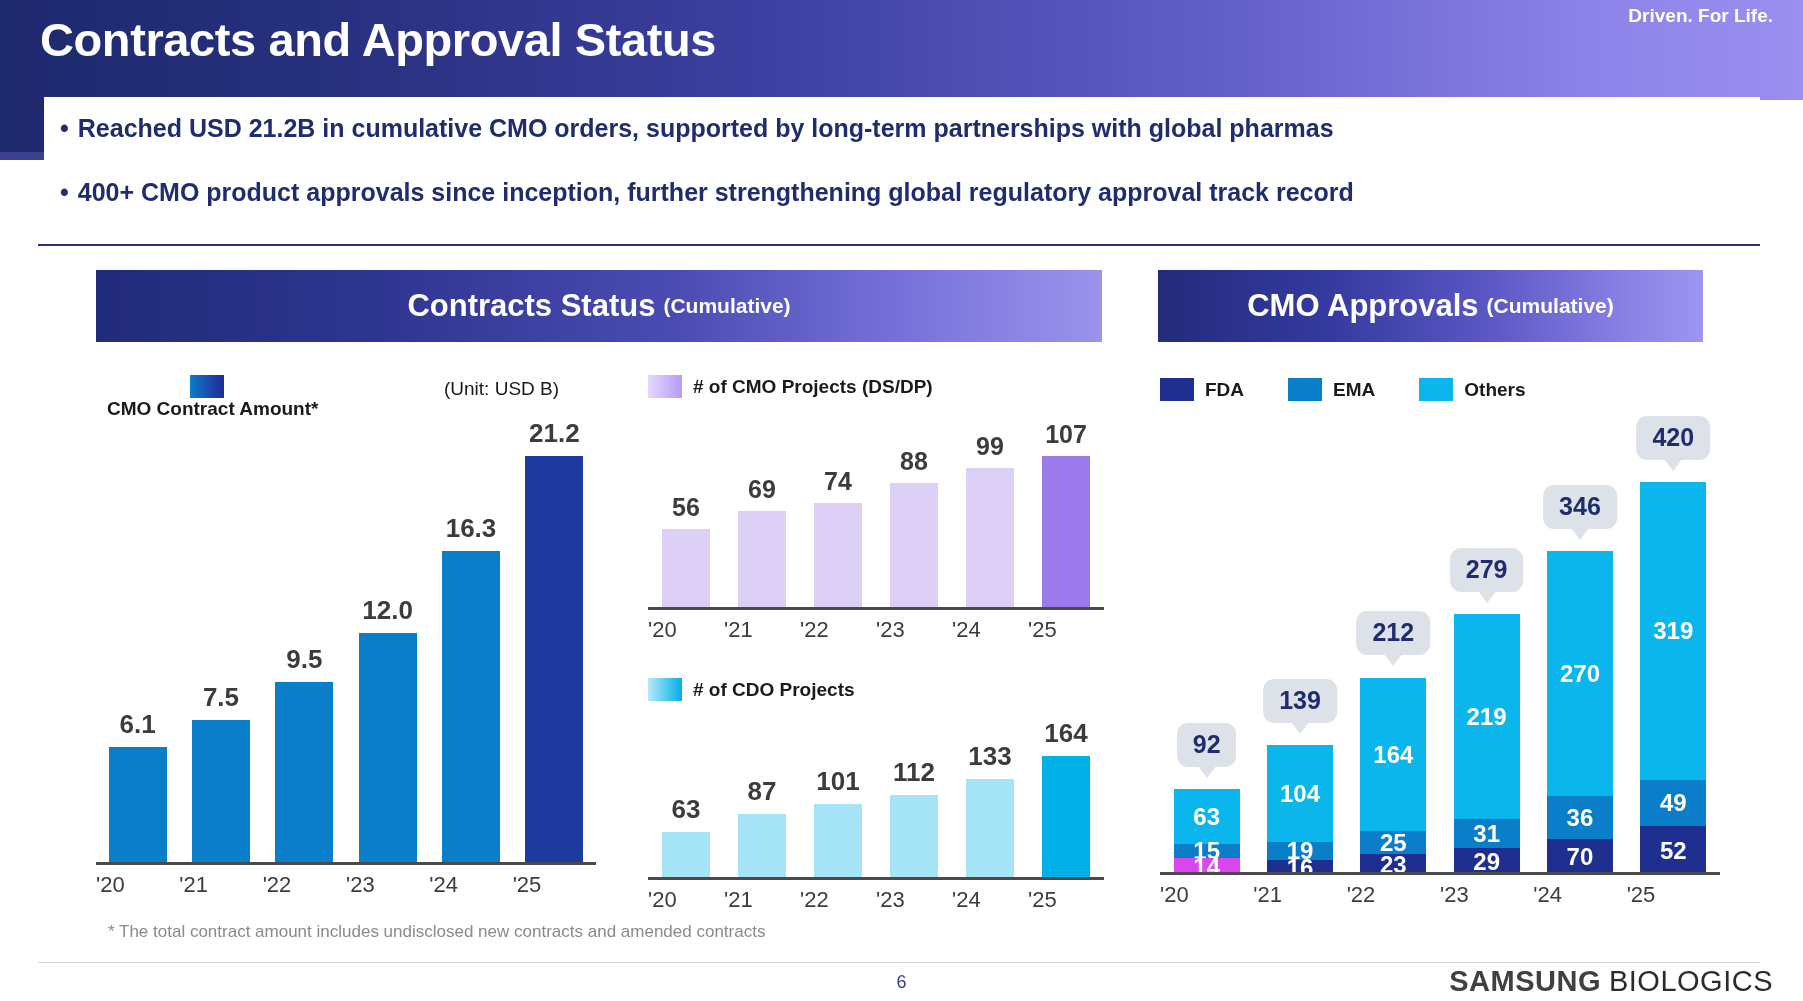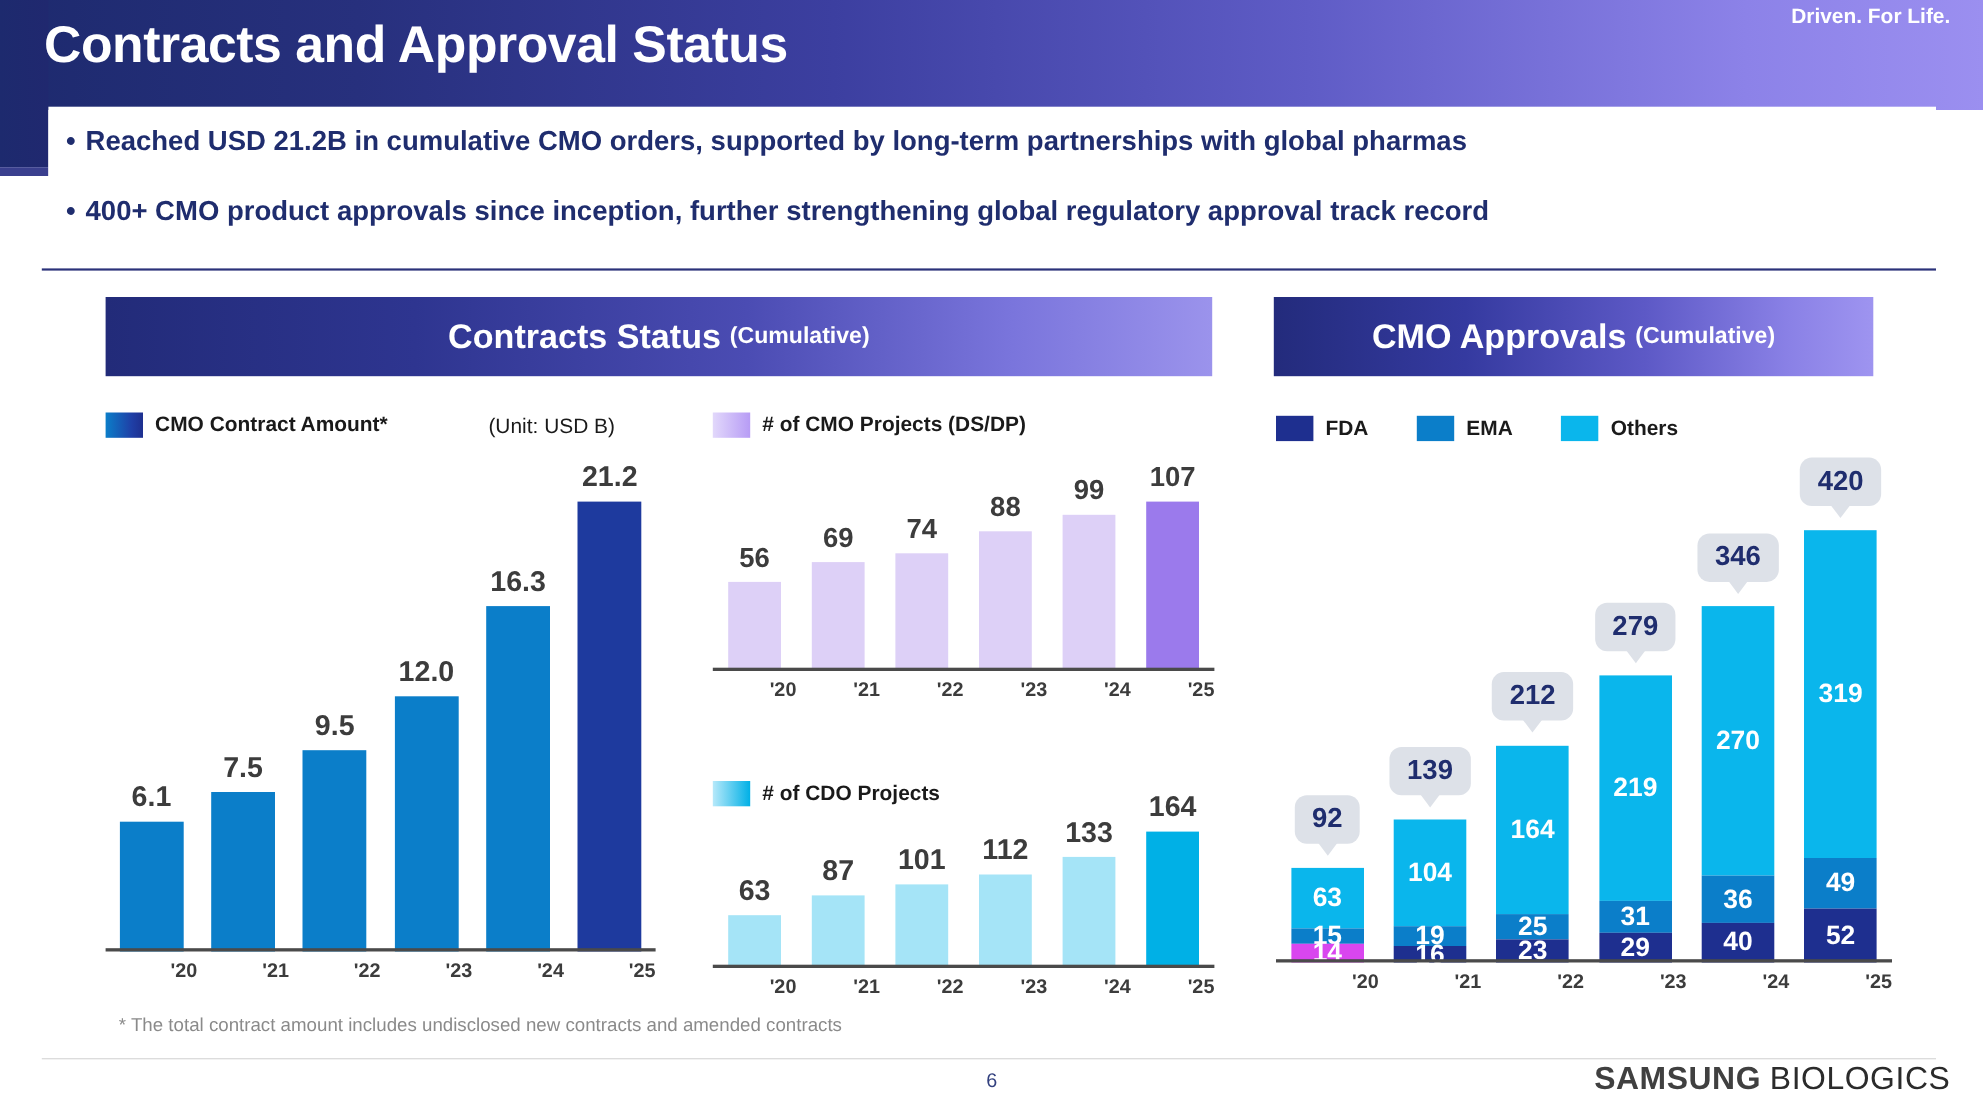--- a/index.html
+++ b/index.html
@@ -196,23 +196,23 @@
   .bar {
     width: 62px;
   }
   .xaxis {
     position: absolute;
     left: 0; right: 0;
     display: flex;
   }
   .xtick {
     flex: 1 1 0;
-    text-align: right;
-    font-size: 18px;
-    font-weight: bold;
+    text-align: left;
+    font-size: 22px;
+    font-weight: normal;
     color: #3c3c3c;
   }
 
   
   #chart-cmo-amount { left: 96px; top: 410px; width: 500px; }
   #chart-cmo-amount .plot { height: 455px; }
   #chart-cmo-amount .bar { width: 58px; }
   #chart-cmo-amount .xaxis { top: 462px; }
 
   
@@ -343,32 +343,32 @@
 <div class="banner banner-left">
   <span class="banner-main">Contracts Status</span>
   <span class="banner-sub">(Cumulative)</span>
 </div>
 
 <div class="banner banner-right">
   <span class="banner-main">CMO Approvals</span>
   <span class="banner-sub">(Cumulative)</span>
 </div>
 
-<div class="legend-row" style="left:96px; top:375px;">
+<div class="legend-row" style="left:96px; top:375px;flex-direction:column;">
   <span class="swatch sw-cmo-amount"></span>
   <span class="legend-label">CMO Contract Amount*</span>
 </div>
 <div class="unit-label" style="left:444px; top:378px;">(Unit: USD B)</div>
 
 <div class="legend-row" style="left:648px; top:375px;">
   <span class="swatch sw-cmo-proj"></span>
   <span class="legend-label"># of CMO Projects (DS/DP)</span>
 </div>
 
-<div class="legend-row" style="left:648px; top:710px;justify-content:center;">
+<div class="legend-row" style="left:648px; top:678px;justify-content:center;">
   <span class="swatch sw-cdo-proj"></span>
   <span class="legend-label"># of CDO Projects</span>
 </div>
 
 <div class="legend-row" style="left:1160px; top:378px;">
   <span class="legend-item">
     <span class="swatch sw-fda"></span>
     <span class="legend-label">FDA</span>
   </span>
   <span class="legend-item" style="margin-left:44px;">
@@ -562,21 +562,21 @@
         </div>
         <div class="bar-slot">
           <div class="stack" style="height: 324px;">
             <div class="seg seg-oth" style="background: rgb(10, 182, 236); height: 253px;">
               <span>270</span>
             </div>
             <div class="seg seg-ema" style="background: rgb(11, 126, 201); height: 44px;">
               <span>36</span>
             </div>
             <div class="seg seg-fda" style="background: rgb(30, 47, 143); height: 37px;">
-              <span>40</span>
+              <span>70</span>
             </div>
             <div class="callout" style="bottom: 346px;">346</div>
           </div>
         </div>
         <div class="bar-slot">
           <div class="stack" style="height: 393px;">
             <div class="seg seg-oth" style="background: rgb(10, 182, 236); height: 298px;">
               <span>319</span>
             </div>
             <div class="seg seg-ema" style="background: rgb(11, 126, 201); height: 46px;">

